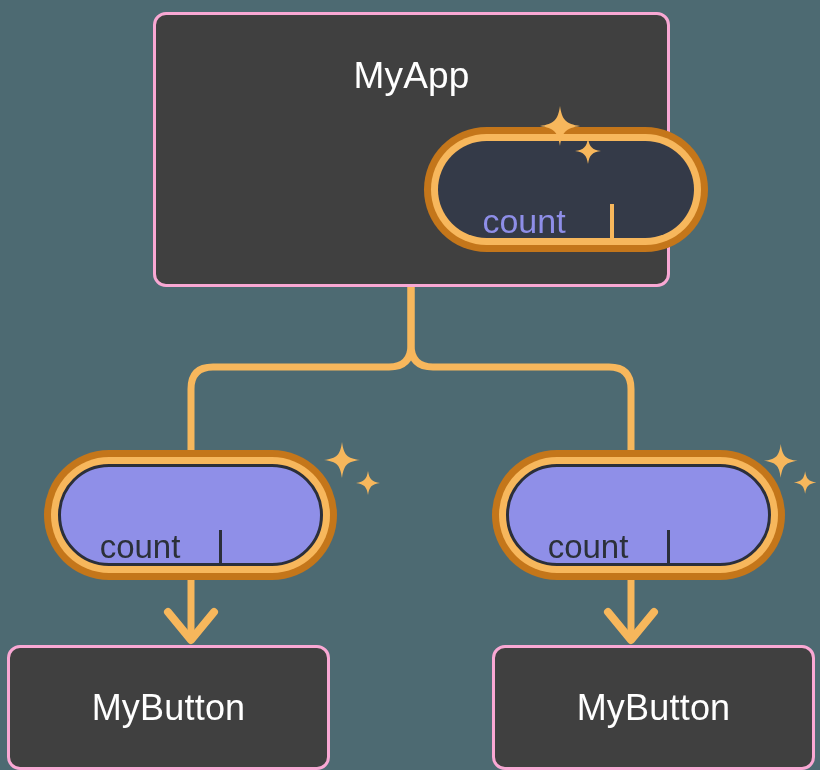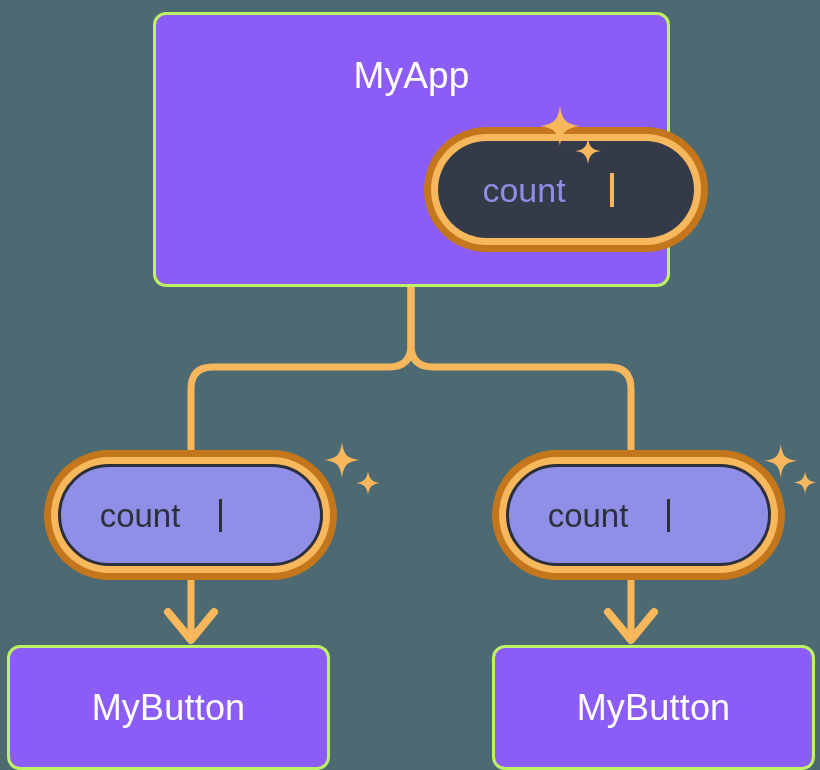--- a/index.html
+++ b/index.html
@@ -24,22 +24,22 @@
     top: 0;
     width: 820px;
     height: 770px;
     pointer-events: none;
   }
 
   
   .comp-box {
     position: absolute;
     box-sizing: border-box;
-    background: #8b5cf6;
-    border: 3px solid #bef264;
+    background: #404040;
+    border: 3px solid #f9a8d4;
     border-radius: 13px;
     display: flex;
     align-items: center;
     justify-content: center;
   }
   .comp-title {
     color: #ffffff;
     font-size: 37px;
     font-weight: 400;
     letter-spacing: 0.2px;
@@ -92,21 +92,21 @@
     border-radius: 999px;
     background: #f7b75c;              
     padding: 7px;
   }
   .pill-body {
     box-sizing: border-box;
     width: 100%;
     height: 100%;
     border-radius: 999px;
     display: flex;
-    align-items: center;
+    align-items: flex-end;
     overflow: hidden;
   }
   .pill-cell {
     display: flex;
     align-items: center;
     justify-content: center;
     line-height: 1;
   }
   .pill-key {
     flex: 0 0 auto;

